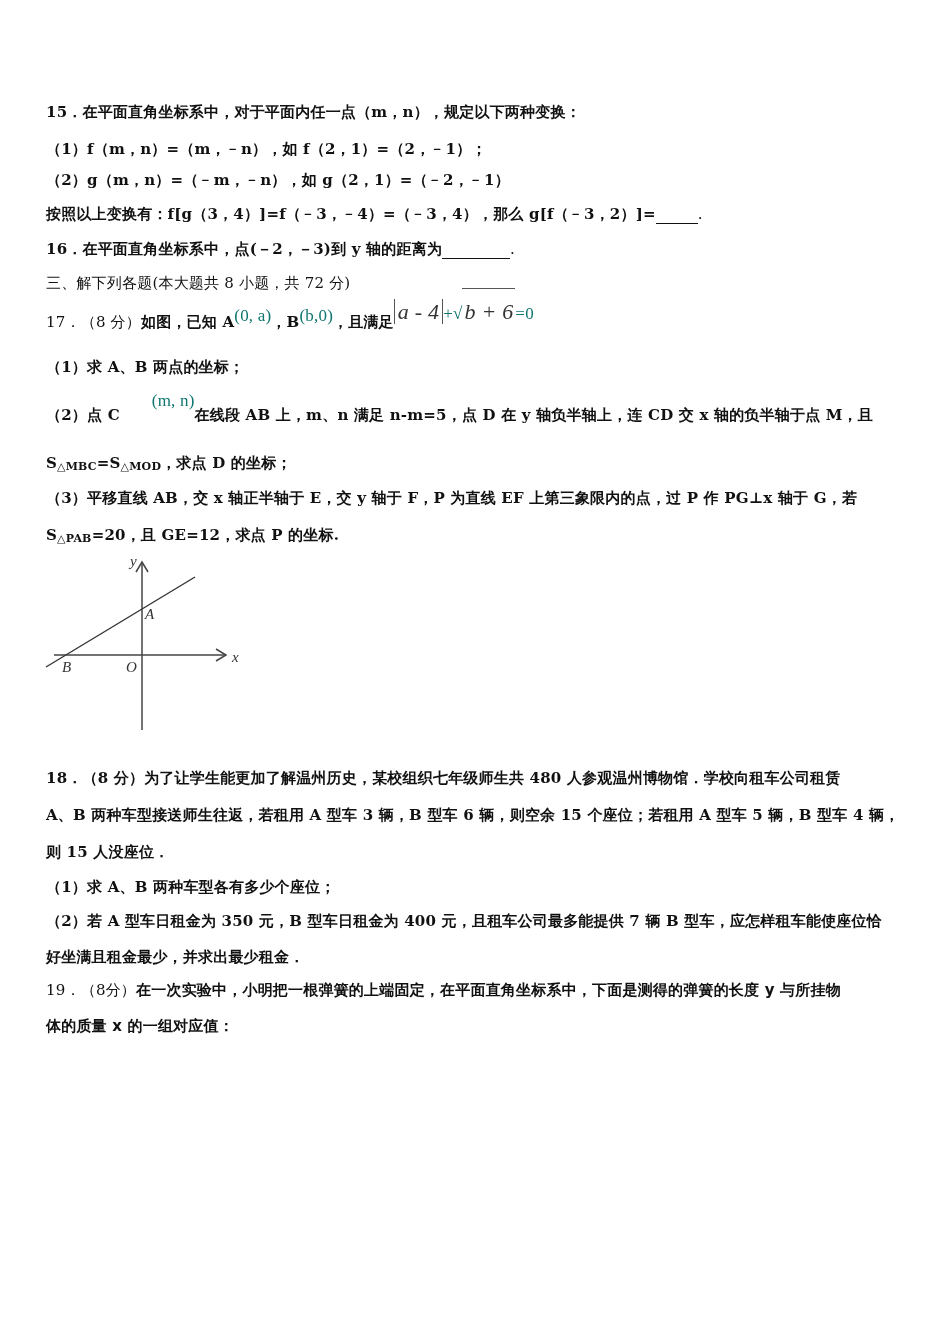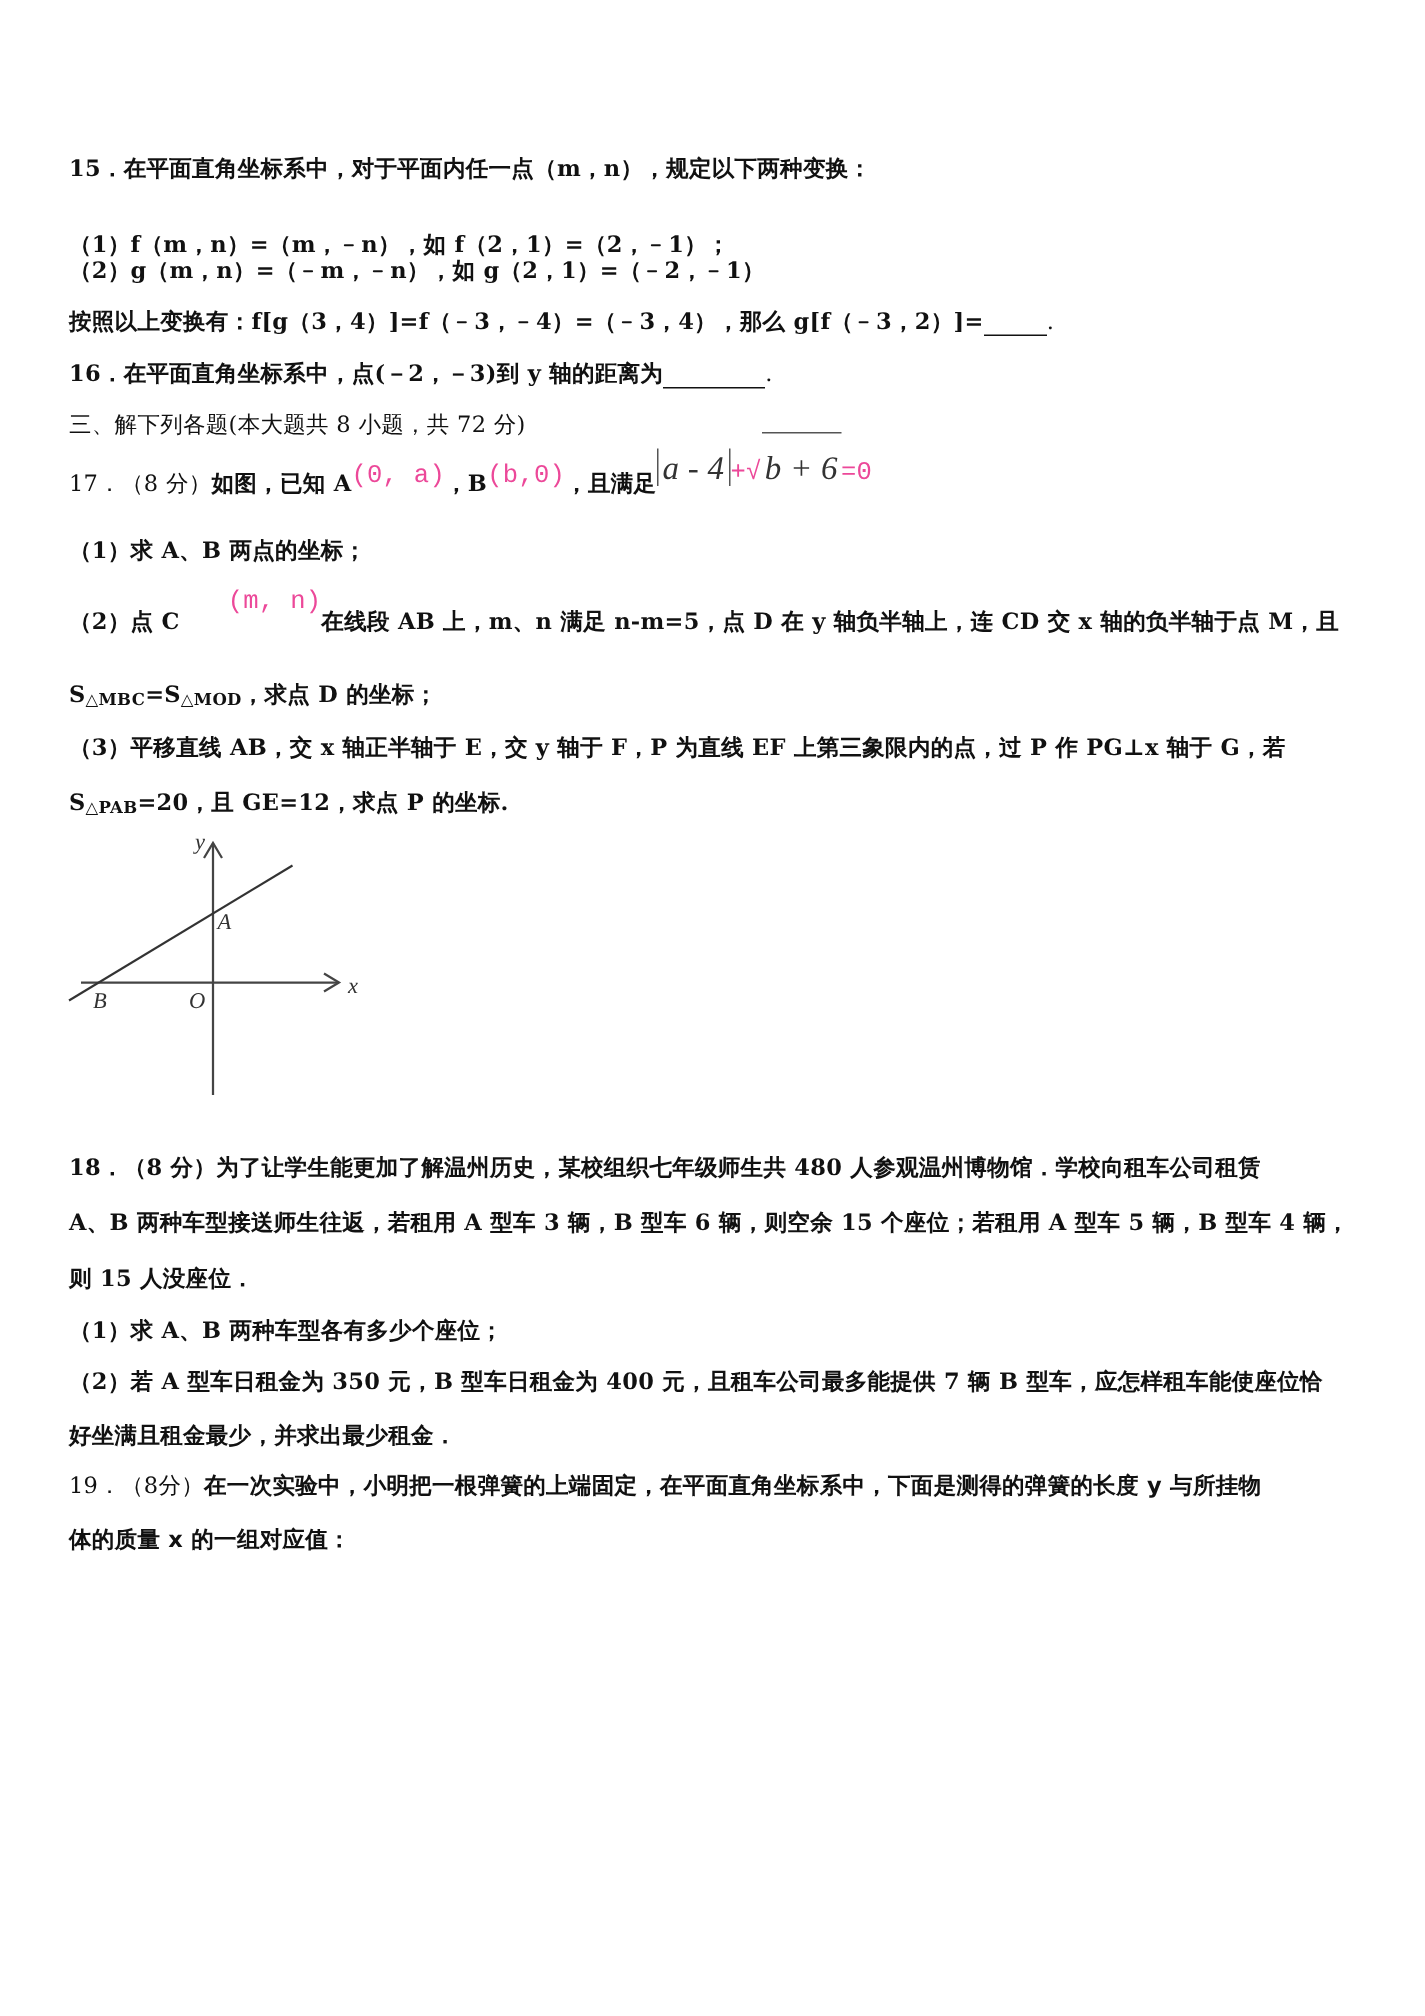--- a/index.html
+++ b/index.html
@@ -1,38 +1,38 @@
 <!DOCTYPE html>
 <html><head>
 <meta charset="utf-8">
 <style>
   html, body { margin: 0; padding: 0; background: #ffffff; }
   body { width: 950px; height: 1344px; position: relative; overflow: hidden;
          font-family: "DejaVu Serif", "Liberation Serif", serif; color: #111; }
   .line { position: absolute; left: 46px; font-size: 15px; font-weight: bold; white-space: nowrap; letter-spacing: 0.2px; }
   .light { font-weight: normal; }
   .math { font-family: "Liberation Serif", serif; font-weight: normal; font-style: italic; font-size: 22px; color: #333; }
-  .mathup { font-family: Liberation Mono, monospace; font-weight: normal; font-size: 17px; color: #ec4899; }
+  .mathup { font-family: Liberation Serif, serif; font-weight: normal; font-size: 17px; color: #0f766e; }
   sub { font-size: 11px; font-weight: bold; vertical-align: -2px; }
   .blank { display: inline-block; border-bottom: 1px solid #111; }
   .sans { font-family: "DejaVu Sans", "Liberation Sans", sans-serif; }
   .abs { border-left: 1px solid #555; border-right: 1px solid #555; padding: 0 3px; }
   .sqrt { border-top: 1px solid #555; padding: 10px 2px; font-style: italic; }
   table.data { position: absolute; left: 35px; top: 1049px; border-collapse: collapse;
                font-family: "DejaVu Sans", "Liberation Sans", sans-serif; font-size: 14px; font-weight: bold; }
   table.data td { border: 1.5px solid #333; height: 82px; padding: 0; vertical-align: middle; }
   table.data td.head { width: 114px; padding-left: 10px; font-weight: bold; line-height: 36px; }
   table.data td.val { width: 37px; text-align: center; padding-right: 6px; }
   svg.graph { position: absolute; left: 40px; top: 550px; }
 </style>
 </head>
 <body>
 
 <div class="line" style="top:103px;">15．在平面直角坐标系中，对于平面内任一点（m，n），规定以下两种变换：</div>
-<div class="line" style="top:154px;">（1）f（m，n）=（m，﹣n），如  f（2，1）=（2，﹣1）；</div>
+<div class="line" style="top:140px;">（1）f（m，n）=（m，﹣n），如  f（2，1）=（2，﹣1）；</div>
 <div class="line" style="top:171px;">（2）g（m，n）=（﹣m，﹣n），如  g（2，1）=（﹣2，﹣1）</div>
 <div class="line" style="top:205px;">
   <span>按照以上变换有：f[g（3，4）]=f（﹣3，﹣4）=（﹣3，4），那么  g[f（﹣3，2）]=</span><span class="blank" style="width:42px;">&nbsp;</span><span class="light">.</span>
 </div>
 
 <div class="line" style="top:240px;">
   <span>16．在平面直角坐标系中，点(－2，－3)到 y 轴的距离为</span><span class="blank" style="width:68px;">&nbsp;</span><span class="light">.</span>
 </div>
 
 <div class="line light" style="top:274px;">三、解下列各题(本大题共 8 小题，共 72 分)</div>

